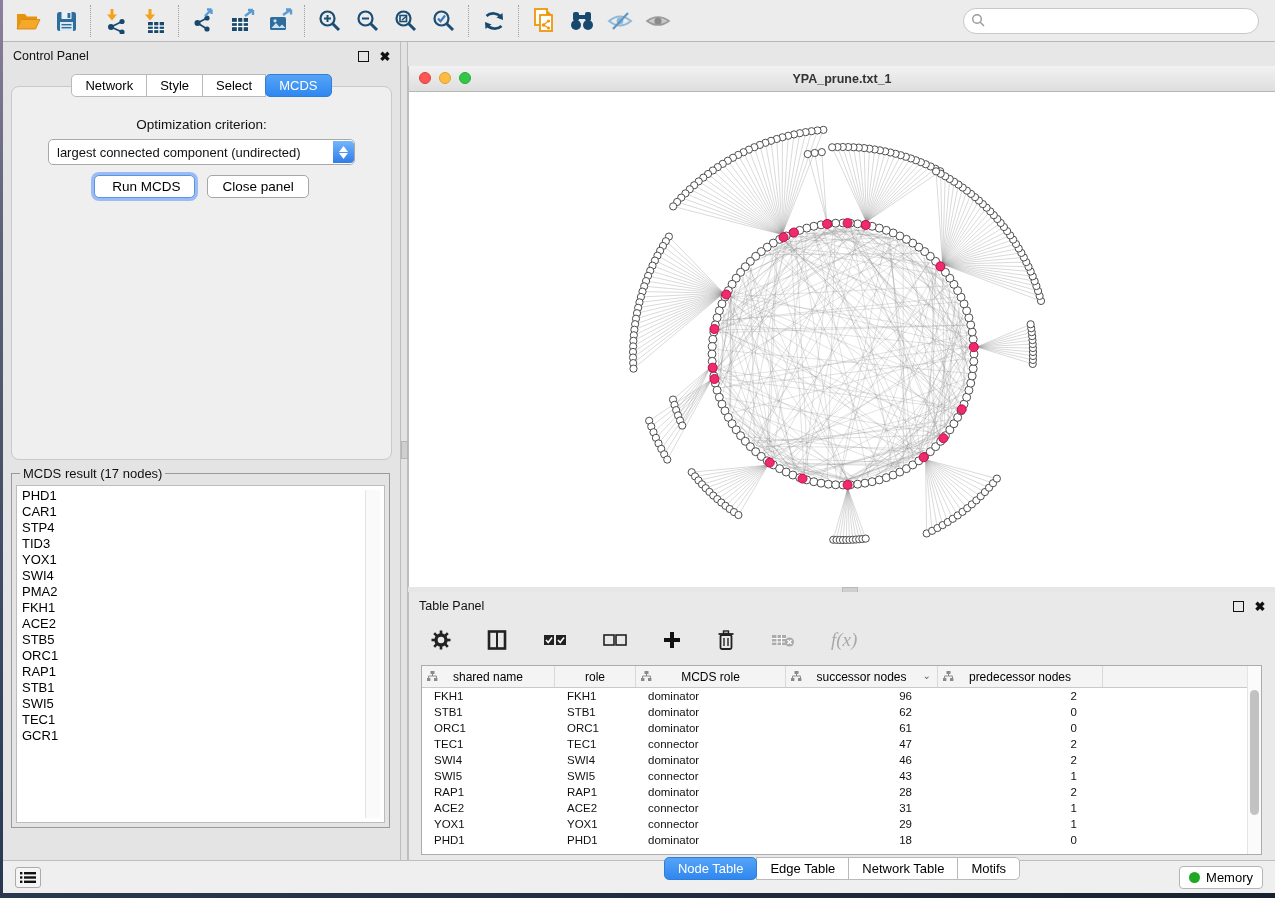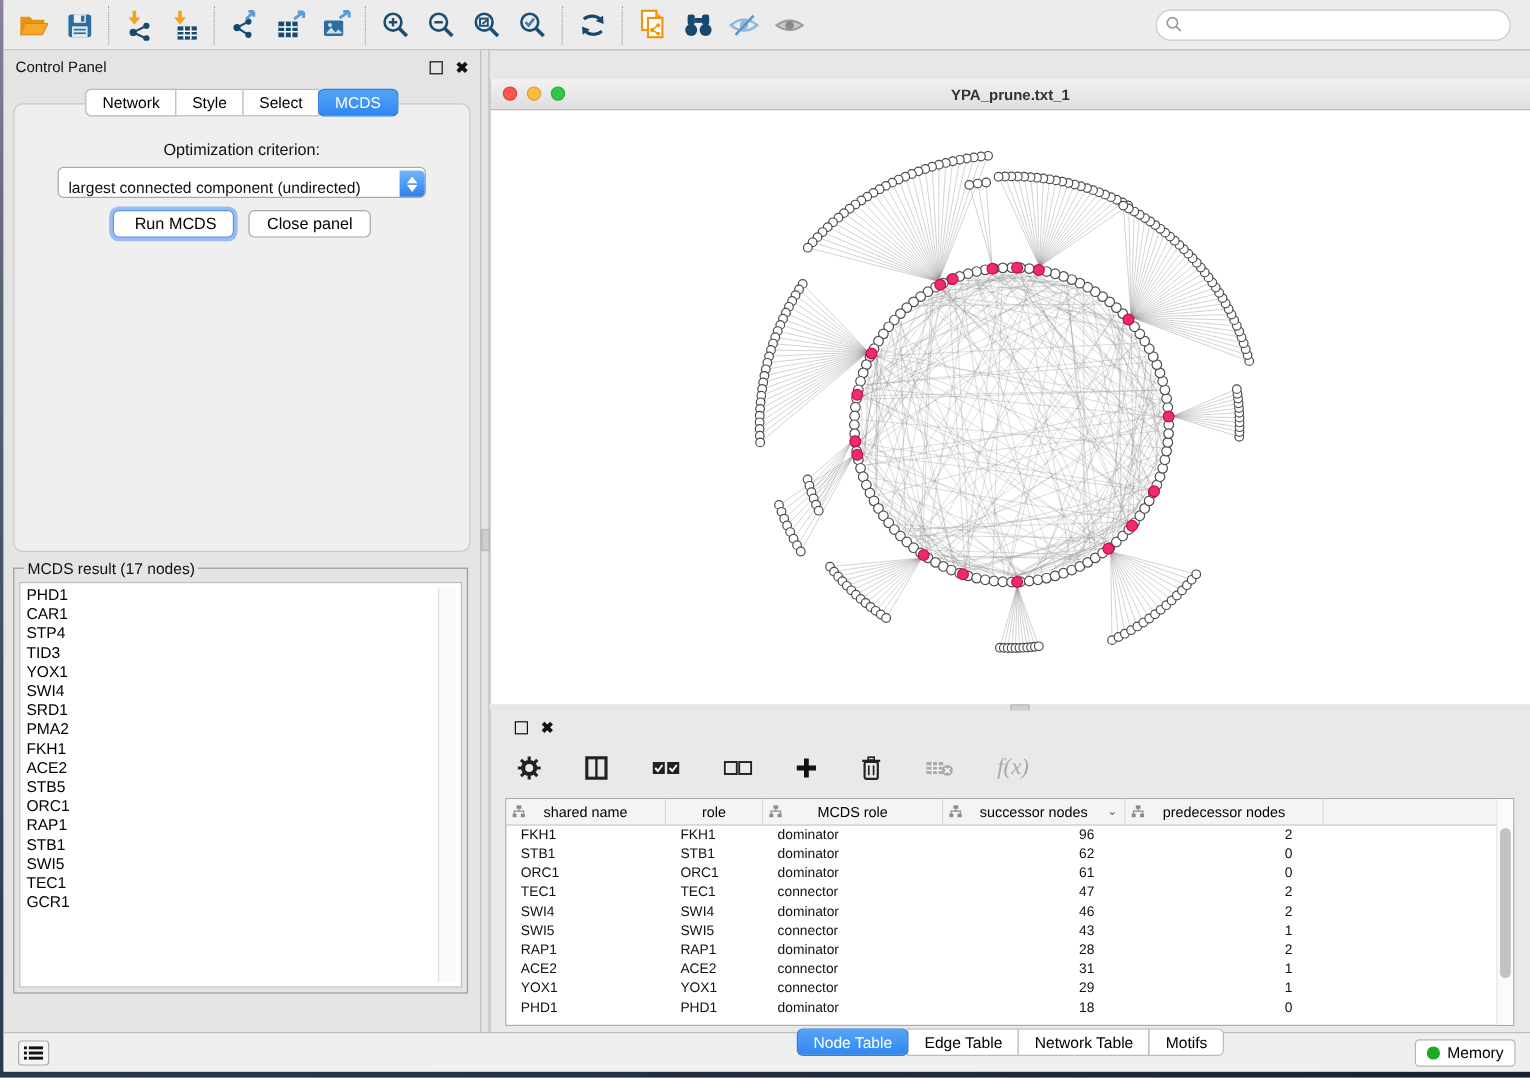--- a/index.html
+++ b/index.html
@@ -32,21 +32,21 @@
   .close-glyph{font-weight:bold;font-size:13px;line-height:1;color:#111;}
 
   .cp-tabs{position:absolute;left:0;right:0;top:32px;display:flex;justify-content:center;z-index:3;}
   .tab{background:#fff;border:1px solid #B9B9B9;padding:3px 13px;font-size:13px;margin-left:-1px;cursor:pointer;color:#000;}
   .tab:first-child{border-radius:5px 0 0 5px;margin-left:0;}
   .tab:last-child{border-radius:0 5px 5px 0;}
   .tab.active{background:linear-gradient(#56a4f7,#2f87ef);color:#fff;border-color:#2f7fd8;border-radius:5px;position:relative;z-index:2;}
 
   .cp-card{position:absolute;left:8px;right:8px;top:44px;height:372px;background:#EFEFEF;border:1px solid #C9C9C9;border-radius:8px;}
   .opt-label{text-align:center;margin-top:30px;font-size:13.5px;}
-  .dropdown{position:absolute;left:36px;right:36px;top:52px;height:24px;background:#fff;border:1px solid #A9A9A9;border-radius:5px;display:flex;align-items:flex-end;cursor:pointer;}
+  .dropdown{position:absolute;left:36px;right:36px;top:52px;height:24px;background:#fff;border:1px solid #A9A9A9;border-radius:5px;display:flex;align-items:center;cursor:pointer;}
   .dropdown .val{flex:1;padding:0 8px;font-size:13px;white-space:nowrap;overflow:hidden;}
   .dropdown .stepper{width:21px;height:22px;margin:0;border-radius:0 4px 4px 0;background:linear-gradient(#74b6fb,#2f7de9);display:flex;flex-direction:column;align-items:center;justify-content:center;gap:1px;}
   .btn-row{position:absolute;left:0;right:0;top:88px;display:flex;justify-content:center;gap:12px;}
   .pbtn{background:#fff;border:1px solid #A6A6A6;border-radius:5px;padding:3px 14px;font-size:13.5px;cursor:pointer;color:#000;}
   .pbtn.focus{box-shadow:0 0 0 3px rgba(86,146,245,.55);border-color:#5A94E8;padding-left:17px;}
 
   fieldset.mcds-result{position:absolute;left:8px;right:10px;top:424px;height:356px;margin:0;padding:2px;border:1px solid #9a9a9a;background:#E4E4E4;}
   fieldset.mcds-result legend{font-size:13px;padding:0 3px;margin-left:6px;}
   .result-list{position:absolute;left:4px;right:4px;top:4px;bottom:4px;background:#fff;border:1px solid #bdbdbd;overflow:hidden;}
   .result-list ul{list-style:none;margin:2px 0 0 0;padding:0 0 0 5px;}
@@ -320,21 +320,20 @@
       <fieldset class="mcds-result">
         <legend>MCDS result (17 nodes)</legend>
         <div class="result-list">
           <ul id="result-ul">
               <li>PHD1</li>
               <li>CAR1</li>
               <li>STP4</li>
               <li>TID3</li>
               <li>YOX1</li>
               <li>SWI4</li>
-              <li>SRD1</li>
               <li>PMA2</li>
               <li>FKH1</li>
               <li>ACE2</li>
               <li>STB5</li>
               <li>ORC1</li>
               <li>RAP1</li>
               <li>STB1</li>
               <li>SWI5</li>
               <li>TEC1</li>
               <li>GCR1</li>
@@ -1100,20 +1099,21 @@
             </svg>
         </div>
       </div>
 
       <div class="hsplit">
           <div class="grip"></div>
         </div>
 
       <div class="table-panel">
         <div class="panel-titlebar">
+          <span class="title">Table Panel</span>
           <span class="wicon">
               <span class="float-glyph"></span>
             </span>
           <span class="wicon">
               <span class="close-glyph">✖</span>
             </span>
         </div>
         <div class="tp-toolbar">
           <button class="tpbtn">
               <span>

